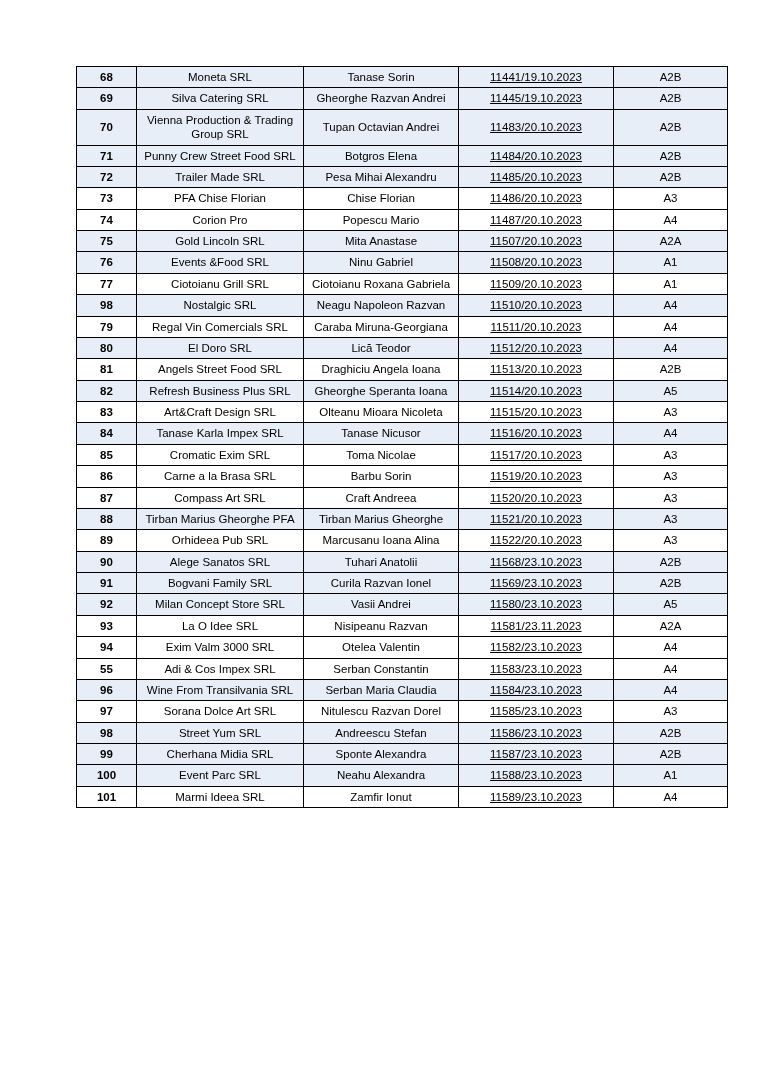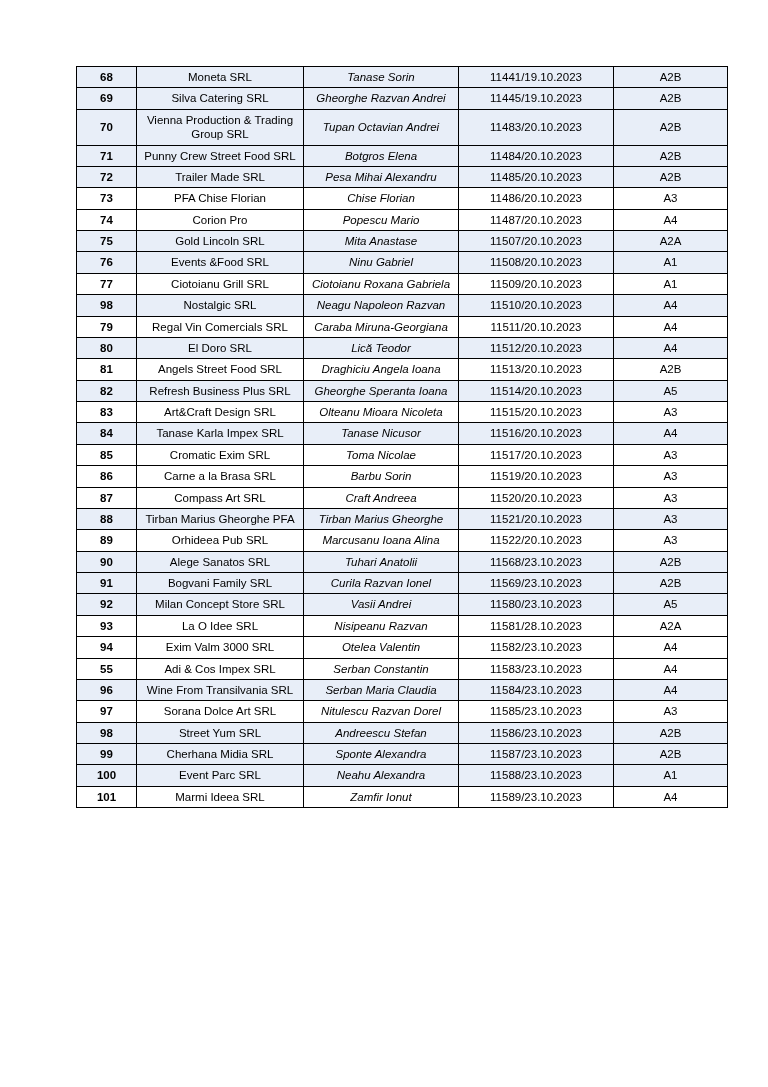--- a/index.html
+++ b/index.html
@@ -38,24 +38,24 @@
   }
   td.c-no {
     width: 53px;
     font-weight: bold;
   }
   td.c-company {
     width: 160px;
   }
   td.c-person {
     width: 148px;
-    font-style: italic;
   }
   td.c-doc {
     width: 148px;
+    text-decoration: underline;
   }
   td.c-code {
     width: 107px;
   }
   tr.shaded td {
     background: #e8eef8;
   }
   tr.plain td {
     background: #ffffff;
   }
@@ -238,21 +238,21 @@
           <td class="c-no">92</td>
           <td class="c-company">Milan Concept Store SRL</td>
           <td class="c-person">Vasii Andrei</td>
           <td class="c-doc">11580/23.10.2023</td>
           <td class="c-code">A5</td>
         </tr>
         <tr class="plain">
           <td class="c-no">93</td>
           <td class="c-company">La O Idee SRL</td>
           <td class="c-person">Nisipeanu Razvan</td>
-          <td class="c-doc">11581/28.10.2023</td>
+          <td class="c-doc">11581/23.11.2023</td>
           <td class="c-code">A2A</td>
         </tr>
         <tr class="plain">
           <td class="c-no">94</td>
           <td class="c-company">Exim Valm 3000 SRL</td>
           <td class="c-person">Otelea Valentin</td>
           <td class="c-doc">11582/23.10.2023</td>
           <td class="c-code">A4</td>
         </tr>
         <tr class="plain">

